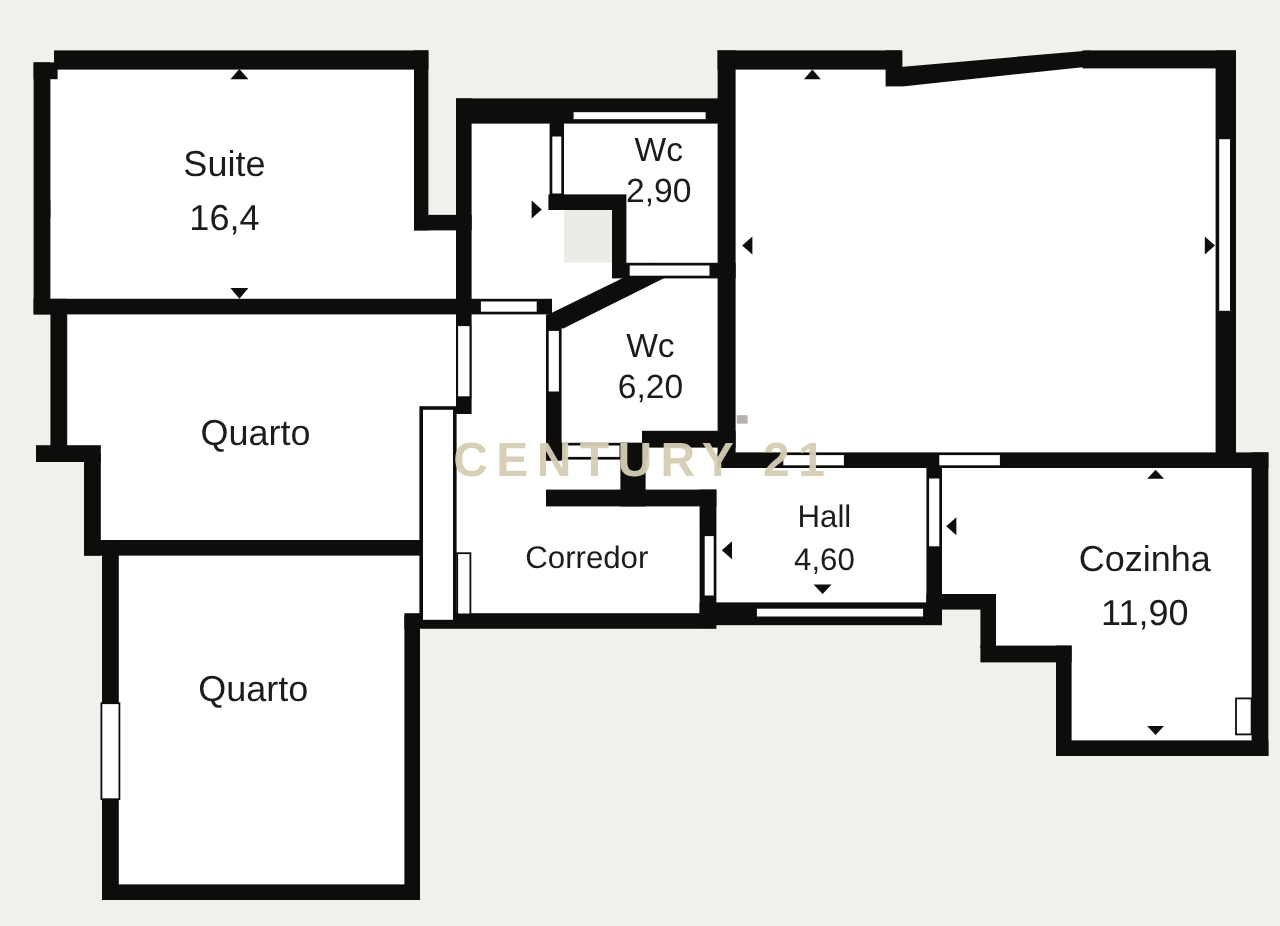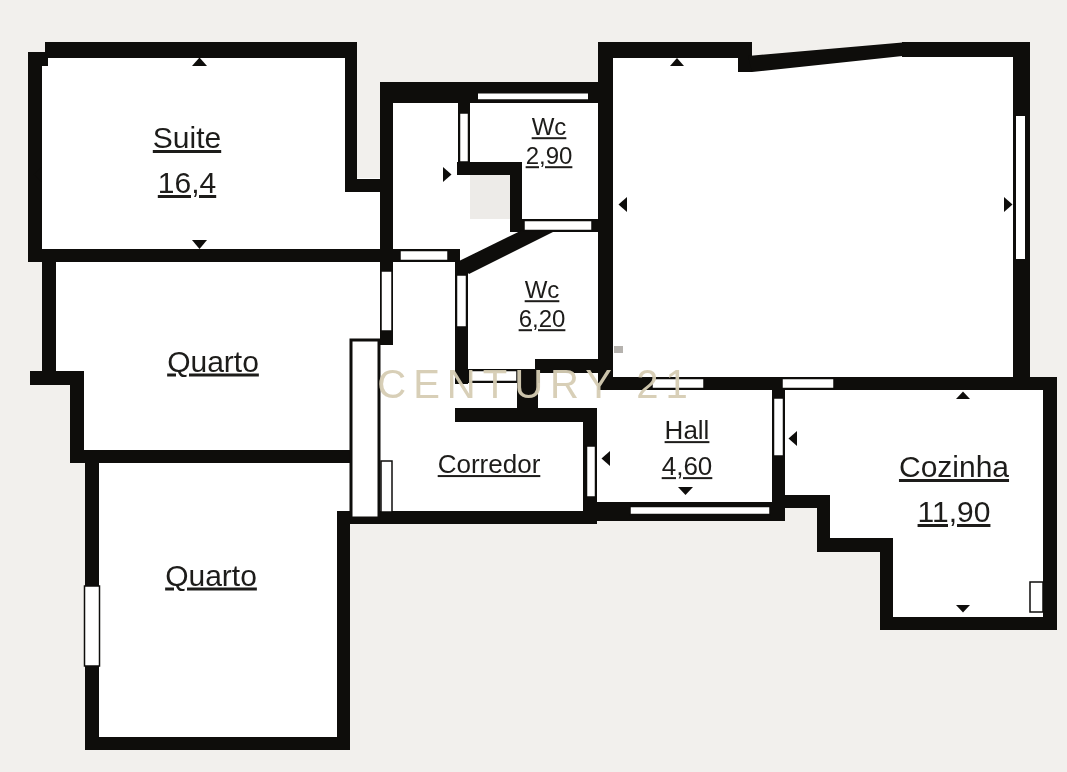--- a/index.html
+++ b/index.html
@@ -19,30 +19,30 @@
   .footprint{fill:var(--room-fill);}
   .wall{fill:var(--wall);}
   .slot{fill:var(--room-fill);stroke:var(--wall);stroke-width:1.5;}
   .slot-thick{fill:var(--room-fill);stroke:var(--wall);stroke-width:3;}
   .slot-plain{fill:var(--room-fill);}
   .tri{fill:var(--wall);}
   .shade{fill:#edebe8;}
   .artifact{fill:#b5b2ae;}
   .watermark{
     position:absolute;left:536px;top:384px;transform:translate(-50%,-50%);
-    z-index:2;font-size:40px;font-weight:normal;letter-spacing:7px;
+    z-index:2;font-size:40px;font-weight:bold;letter-spacing:7px;
     color:var(--watermark);opacity:.95;white-space:nowrap;text-align:center;
   }
   .room-label{
     position:absolute;left:var(--cx);top:var(--cy);transform:translate(-50%,-50%);
-    z-index:3;text-align:center;color:var(--label-text);white-space:nowrap;text-decoration:underline;
+    z-index:3;text-align:center;color:var(--label-text);white-space:nowrap;
   }
   .size-lg{font-size:30px;line-height:1.5;}
   .size-md{font-size:26px;line-height:1.38;}
-  .size-sm{font-size:24px;line-height:1.2;text-align:center;}
+  .size-sm{font-size:28px;line-height:1.2;text-align:center;}
 </style>
 </head>
 <body>
 
 <div class="stage">
 
   <svg width="1067" height="772" viewBox="0 0 1067 772">
 
     <polygon class="footprint" points="28,52 48,52 48,42 357,42 357,178 380,178 380,88 598,88 598,42 750,42 750,70 912,42 1030,42 1030,377 1057,377 1057,630 880,630 880,552 817,552 817,508 785,508 785,521 583,521 583,524 337,524 337,750 85,750 85,463 70,463 70,385 30,385 30,371 42,371 42,255 28,255"></polygon>
 

